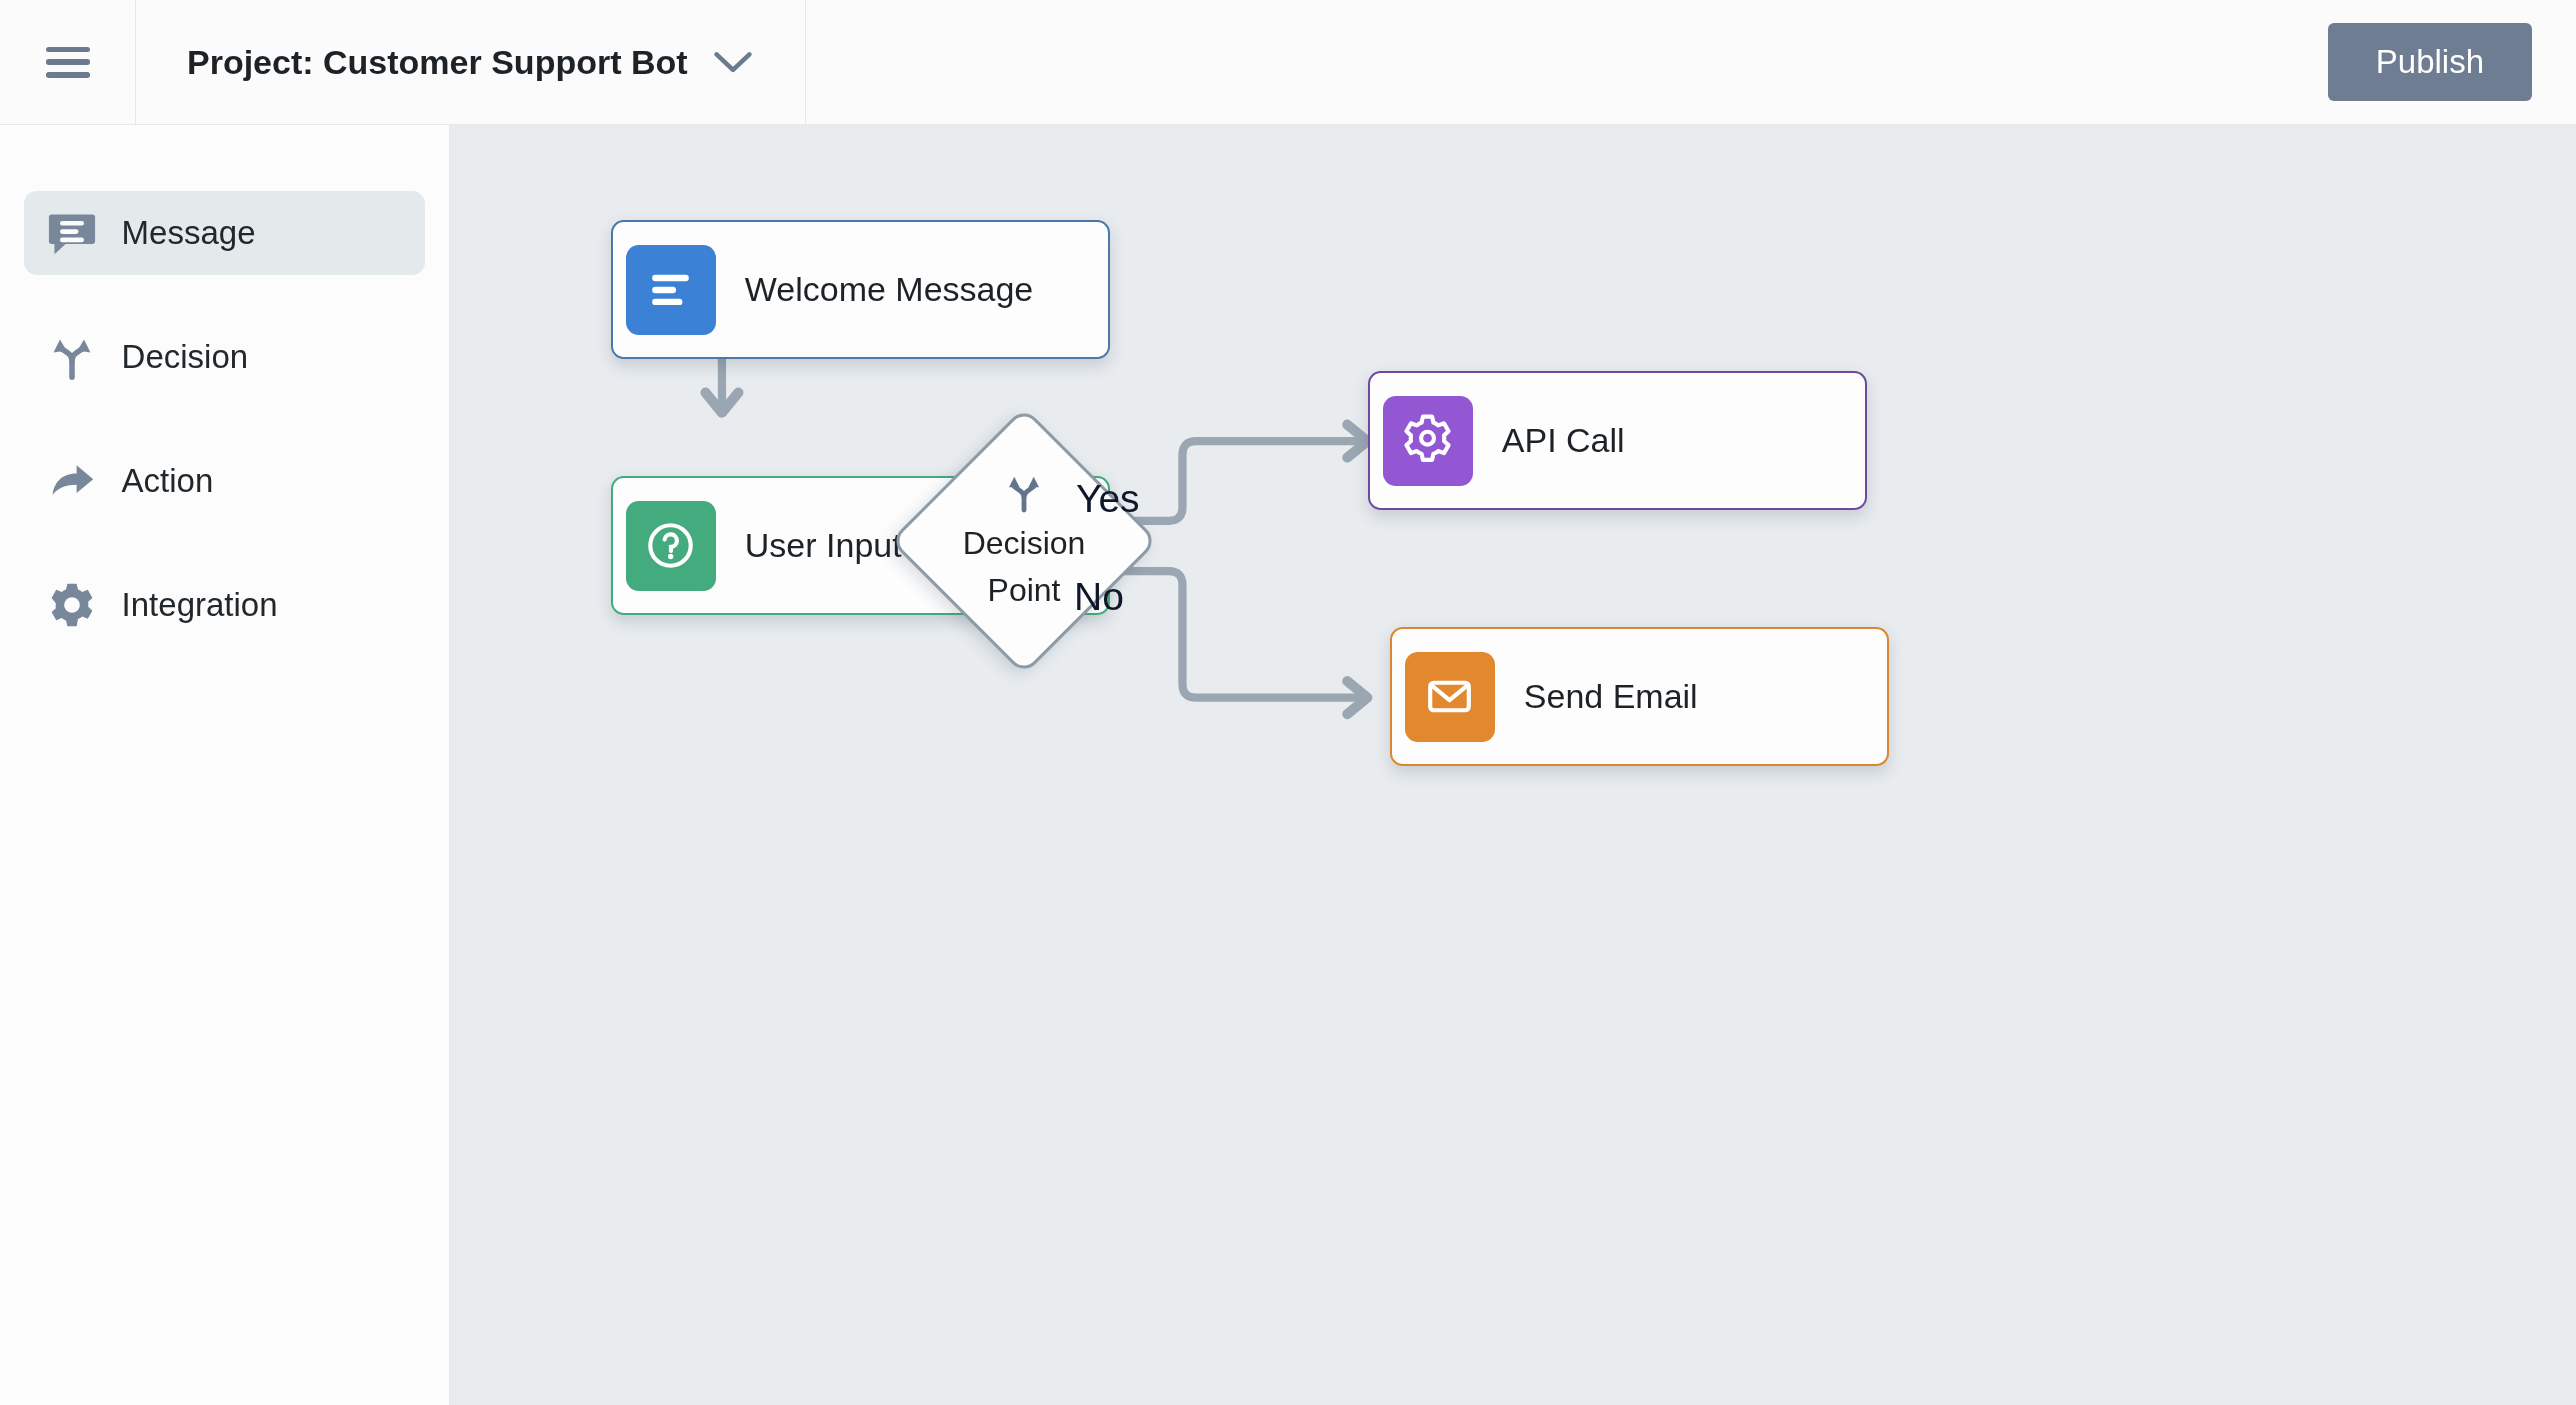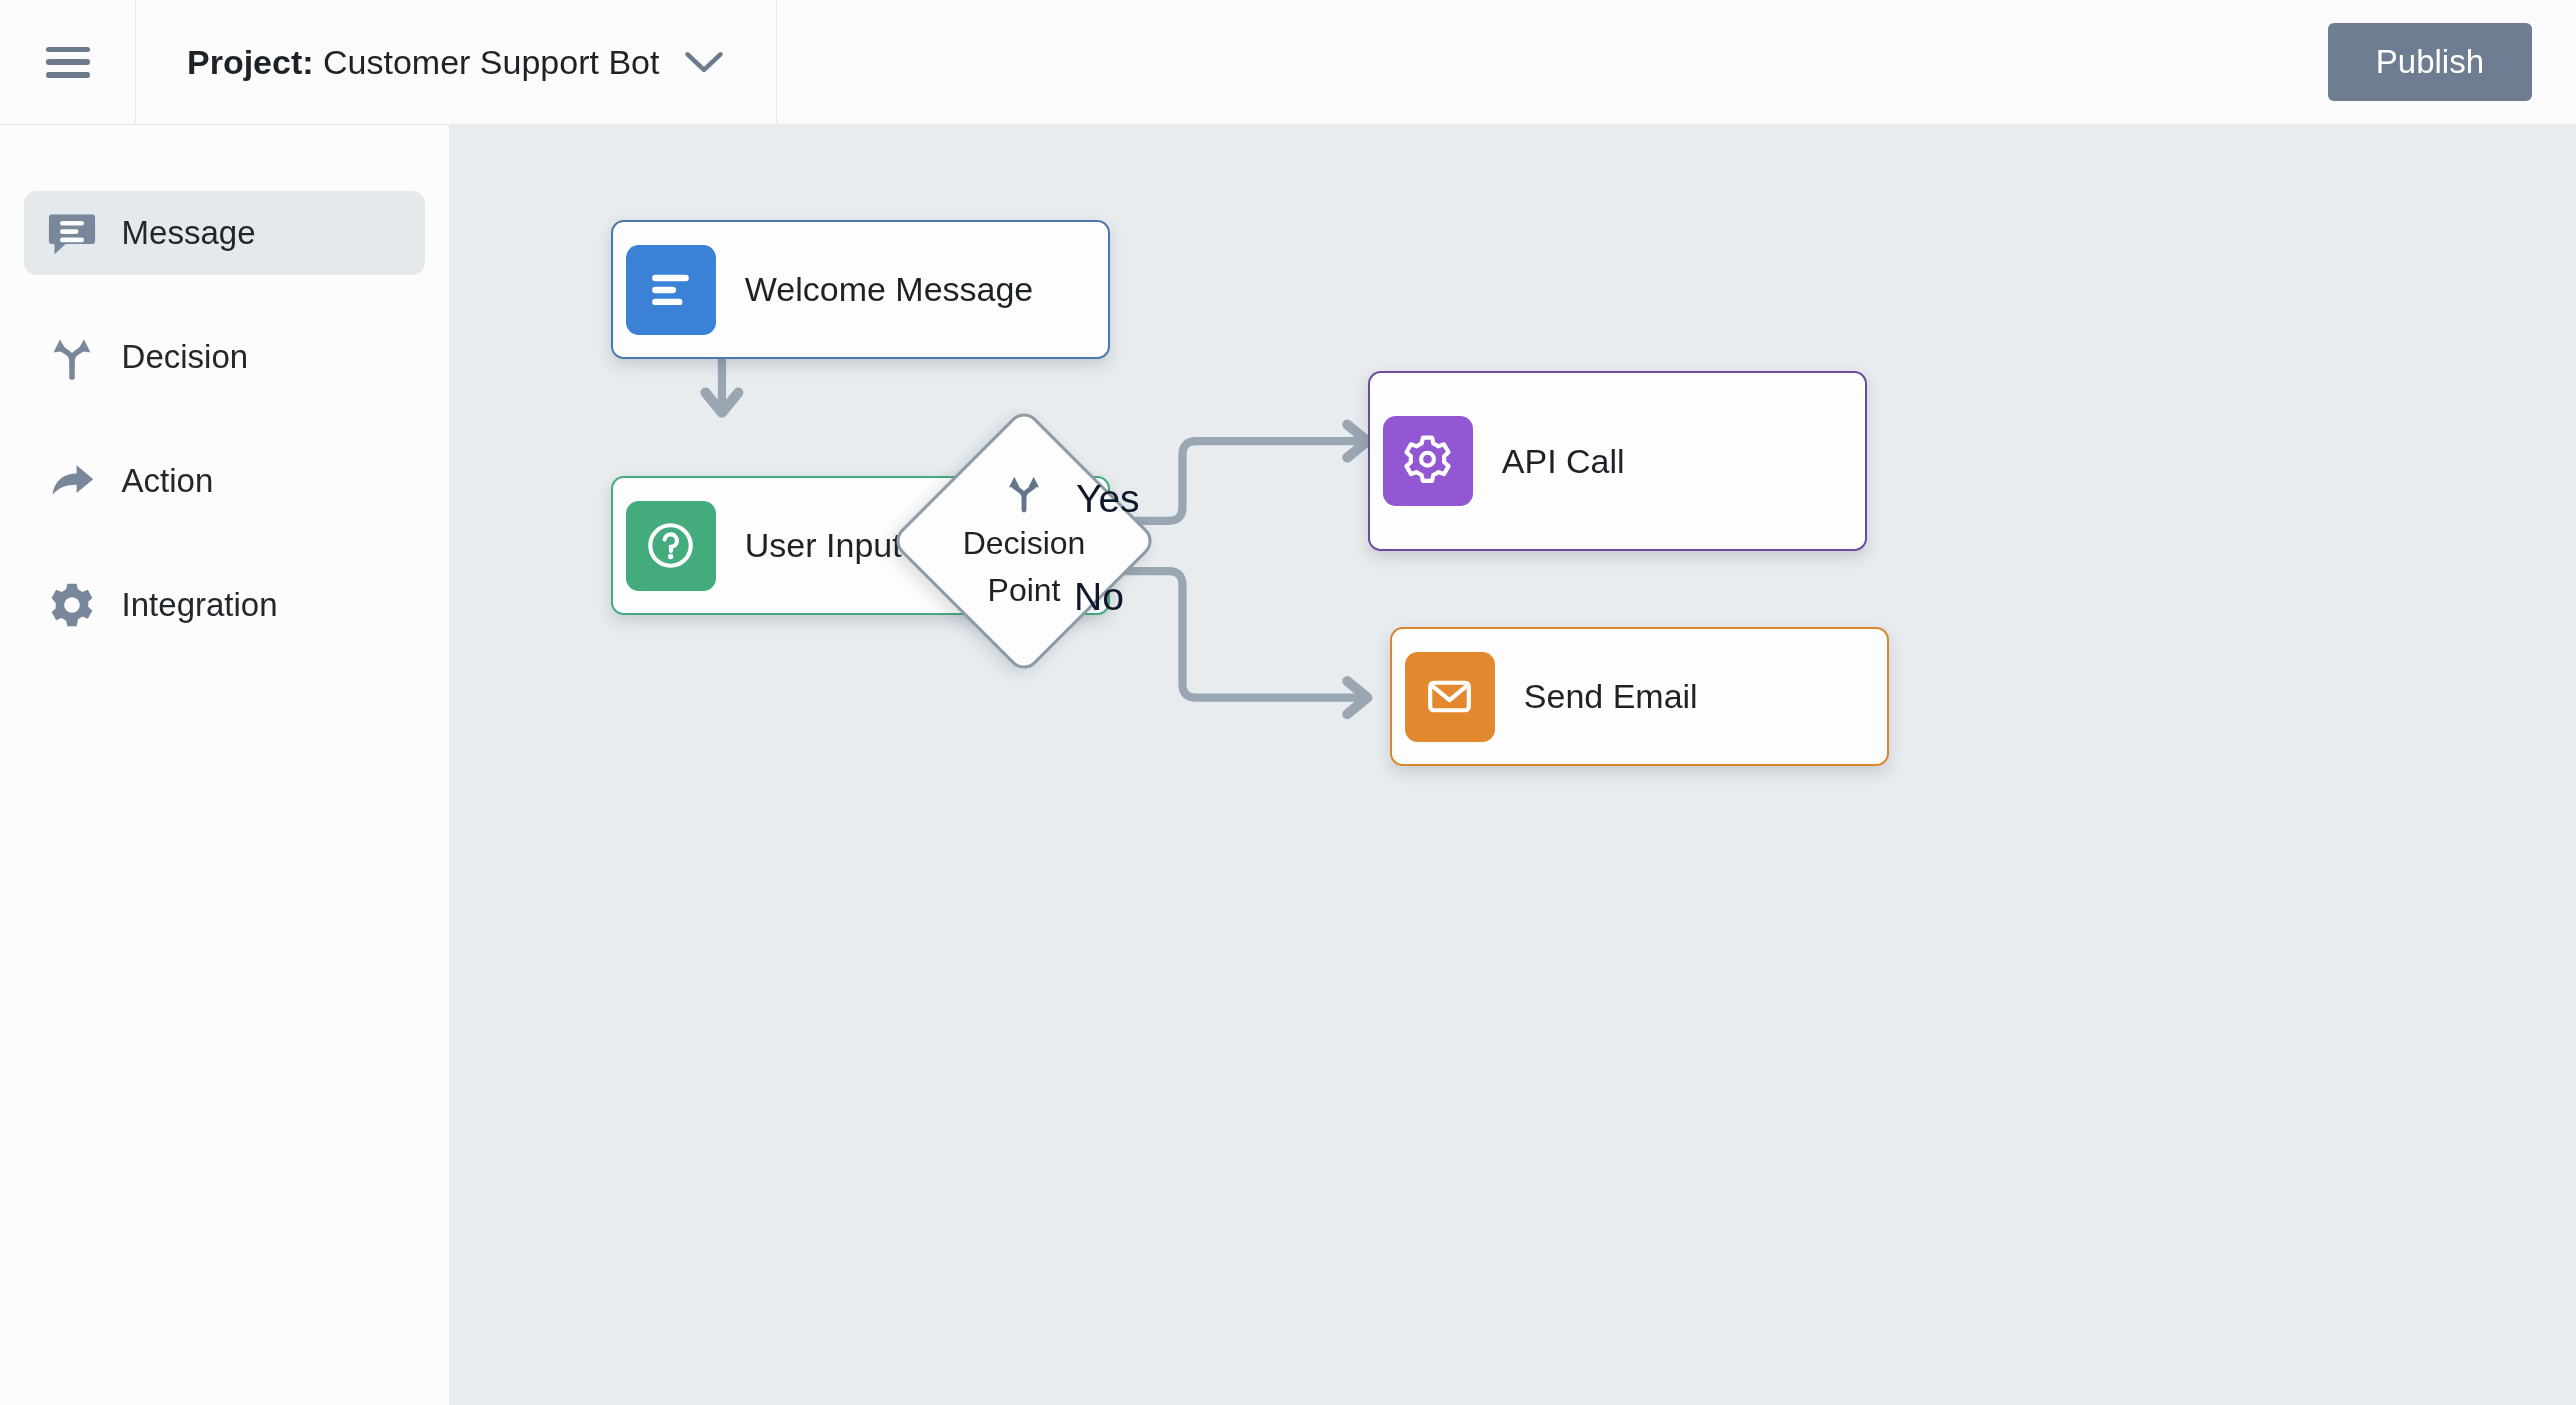--- a/index.html
+++ b/index.html
@@ -31,21 +31,21 @@
     flex: 0 0 626px;
     border-left: 1.8px solid #e6e8ea;
     border-right: 1.8px solid #e6e8ea;
     display: flex; align-items: center;
     padding: 0 51px;
     gap: 24px;
     cursor: pointer;
   }
   .project-label { font-size: 34px; color: #1d2227; white-space: nowrap; }
   .project-label b { font-weight: 700; }
-  .project-name { font-weight: 400; }
+  .project-name { font-weight: 700; }
   .chevron-down { flex: 0 0 auto; display: block; }
 
   .header-spacer { flex: 1 1 auto; }
   .publish-wrap { display: flex; align-items: center; padding-right: 44px; }
   .publish-btn {
     background: #6e7d91; color: #ffffff;
     font-size: 33px; font-family: "Liberation Sans", sans-serif;
     border: none; border-radius: 6px;
     padding: 20px 48px;
     cursor: pointer; white-space: nowrap;
@@ -250,21 +250,21 @@
             <path d="M38 6 L31.5 19 L44.5 19 Z" fill="#64748b"></path>
           </svg>
           <div class="diamond-text">Decision</div>
           <div class="diamond-text">Point</div>
         </div>
       </div>
 
       <div class="edge-label" style="left:626px; top:352px;">Yes</div>
       <div class="edge-label" style="left:624px; top:450px;">No</div>
 
-      <div class="node" style="left:918px; top:246px; width:499px; height:180px; border:2.7px solid #6d4a9c;text-align:right;">
+      <div class="node" style="left:918px; top:246px; width:499px; height:139px; border:2.7px solid #6d4a9c;text-align:right;">
         <span class="node-icon" style="background:#9457d4;">
           <svg width="57" height="57" viewBox="0 0 62 62">
             <path d="M26 5 h10 l1.4 6.4 a20 20 0 0 1 5.3 3.1 l6.2 -2.2 5 8.7 -4.9 4.4 a20 20 0 0 1 0 6.2 l4.9 4.4 -5 8.7 -6.2 -2.2 a20 20 0 0 1 -5.3 3.1 L36 52 h-10 l-1.4 -6.4 a20 20 0 0 1 -5.3 -3.1 l-6.2 2.2 -5 -8.7 4.9 -4.4 a20 20 0 0 1 0 -6.2 L8.1 21 l5 -8.7 6.2 2.2 a20 20 0 0 1 5.3 -3.1 Z" fill="none" stroke="#ffffff" stroke-width="4.5" stroke-linejoin="round"></path>
             <circle cx="31" cy="28.5" r="7" fill="none" stroke="#ffffff" stroke-width="4.5"></circle>
           </svg>
         </span>
         <span class="node-label">API Call</span>
       </div>
 
       <div class="node" style="left:940px; top:502px; width:499px; height:139px; border:2.7px solid #d8862f;">

